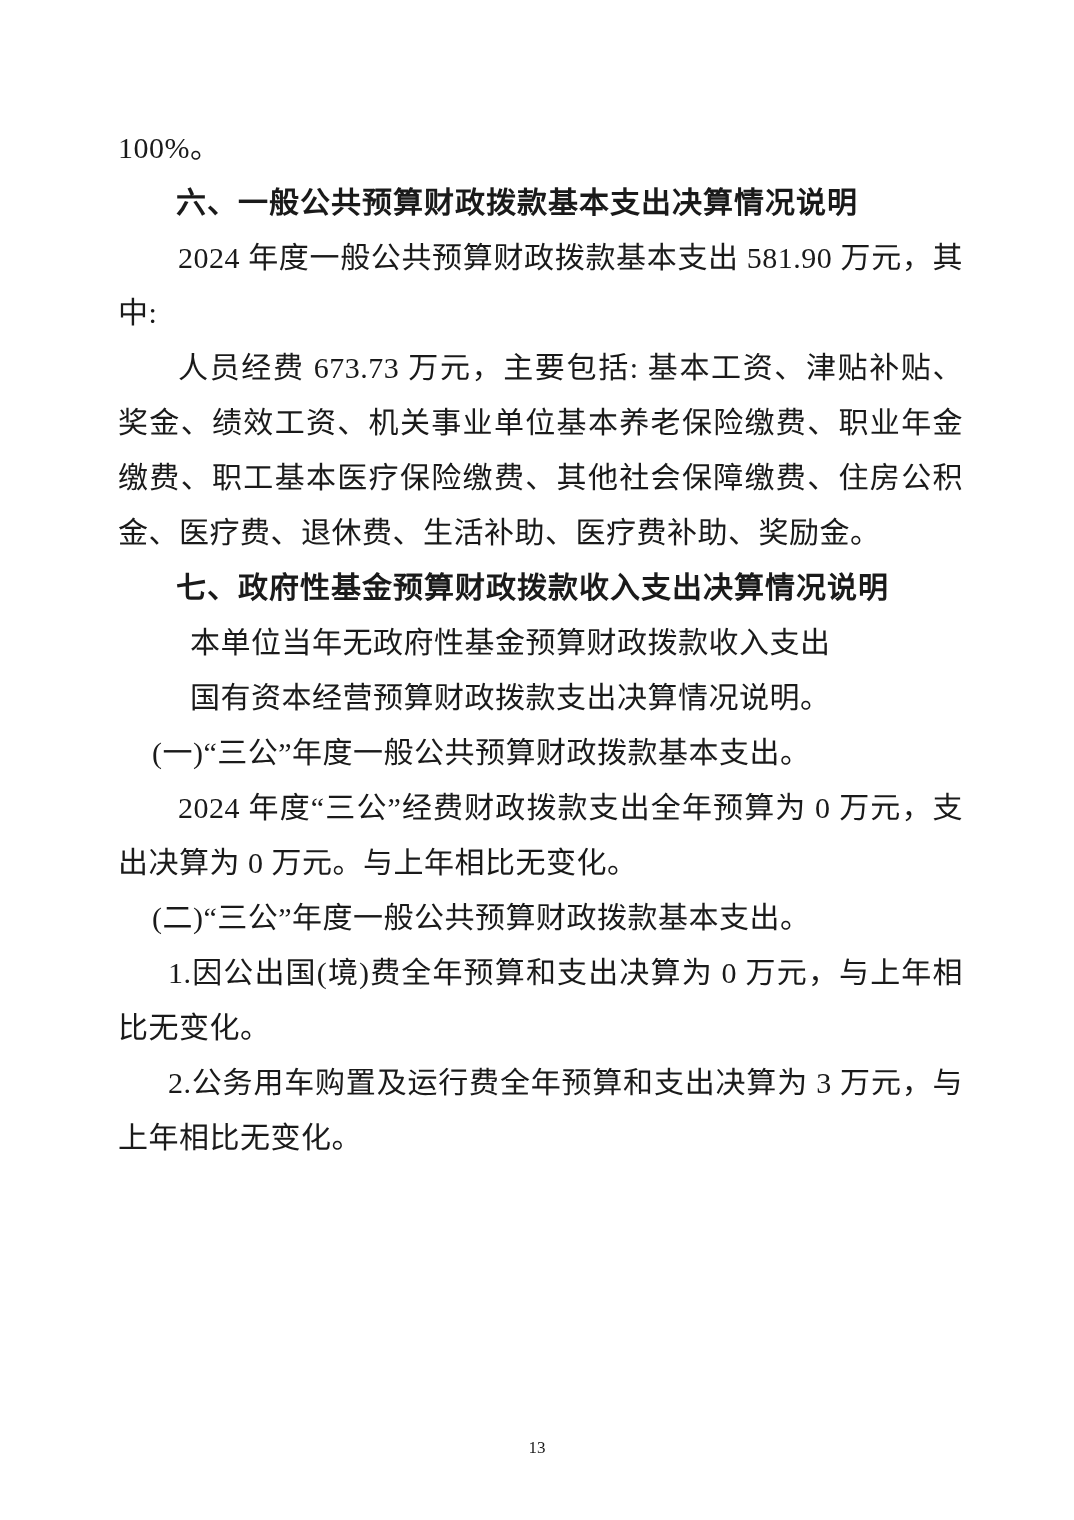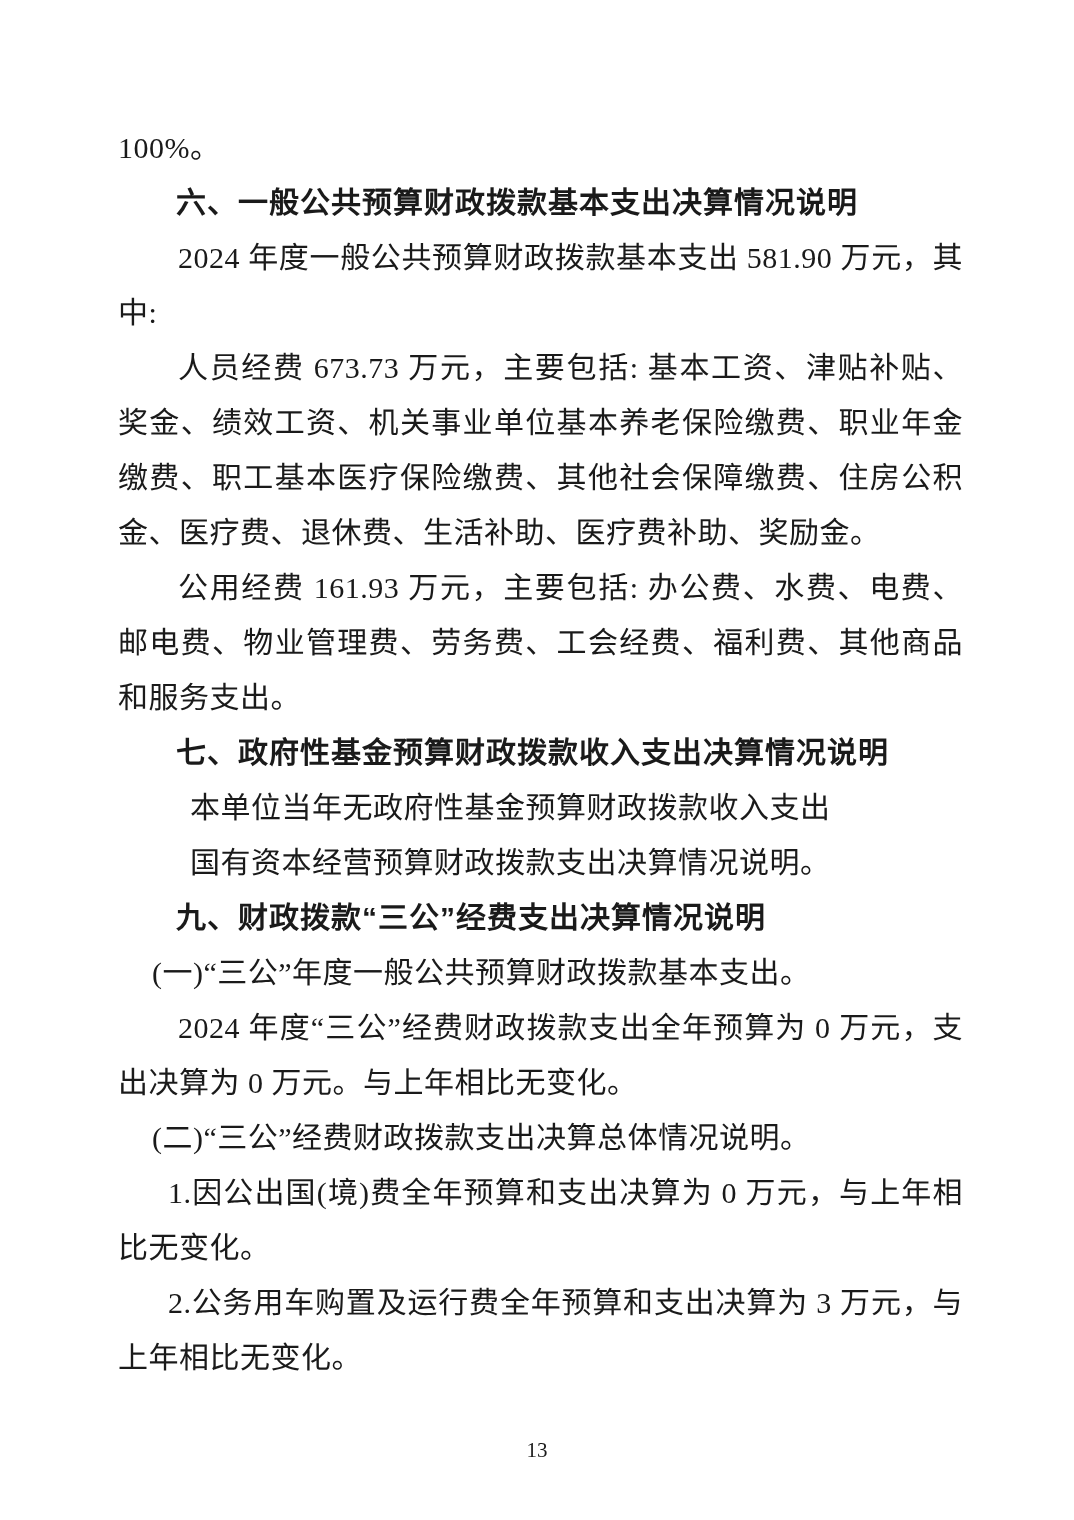--- a/index.html
+++ b/index.html
@@ -45,39 +45,37 @@
     font-weight: bold;
     text-indent: 58px;
     letter-spacing: 1px;
   }
   .page-footer {
     position: absolute;
     left: 0;
     width: 100%;
     top: 1438px;
     text-align: center;
-    font-size: 21px;
+    font-size: 17px;
     font-family: "Liberation Serif", "DejaVu Serif", serif;
     color: #1a1a1a;
   }
 </style>
 </head>
 <body>
 
 <div class="page">
   <div class="content">
     <p class="cont">100%。</p>
     <p class="heading">六、一般公共预算财政拨款基本支出决算情况说明</p>
     <p class="body">2024 年度一般公共预算财政拨款基本支出 581.90 万元，其中:</p>
     <p class="body">人员经费 673.73 万元，主要包括: 基本工资、津贴补贴、奖金、绩效工资、机关事业单位基本养老保险缴费、职业年金缴费、职工基本医疗保险缴费、其他社会保障缴费、住房公积金、医疗费、退休费、生活补助、医疗费补助、奖励金。</p>
-    <p class="body">公用经费 161.93 万元，主要包括: 办公费、水费、电费、邮电费、物业管理费、劳务费、工会经费、福利费、其他商品和服务支出。</p>
     <p class="heading">七、政府性基金预算财政拨款收入支出决算情况说明</p>
     <p class="state">本单位当年无政府性基金预算财政拨款收入支出</p>
     <p class="state">国有资本经营预算财政拨款支出决算情况说明。</p>
-    <p class="heading">九、财政拨款“三公”经费支出决算情况说明</p>
     <p class="sub">(一)“三公”年度一般公共预算财政拨款基本支出。</p>
     <p class="body">2024 年度“三公”经费财政拨款支出全年预算为 0 万元，支出决算为 0 万元。与上年相比无变化。</p>
-    <p class="sub">(二)“三公”经费财政拨款支出决算总体情况说明。</p>
+    <p class="sub">(二)“三公”年度一般公共预算财政拨款基本支出。</p>
     <p class="numitem">1.因公出国(境)费全年预算和支出决算为 0 万元，与上年相比无变化。</p>
     <p class="numitem">2.公务用车购置及运行费全年预算和支出决算为 3 万元，与上年相比无变化。</p>
   </div>
   <div class="page-footer">13</div>
 </div>
 
 </body></html>

